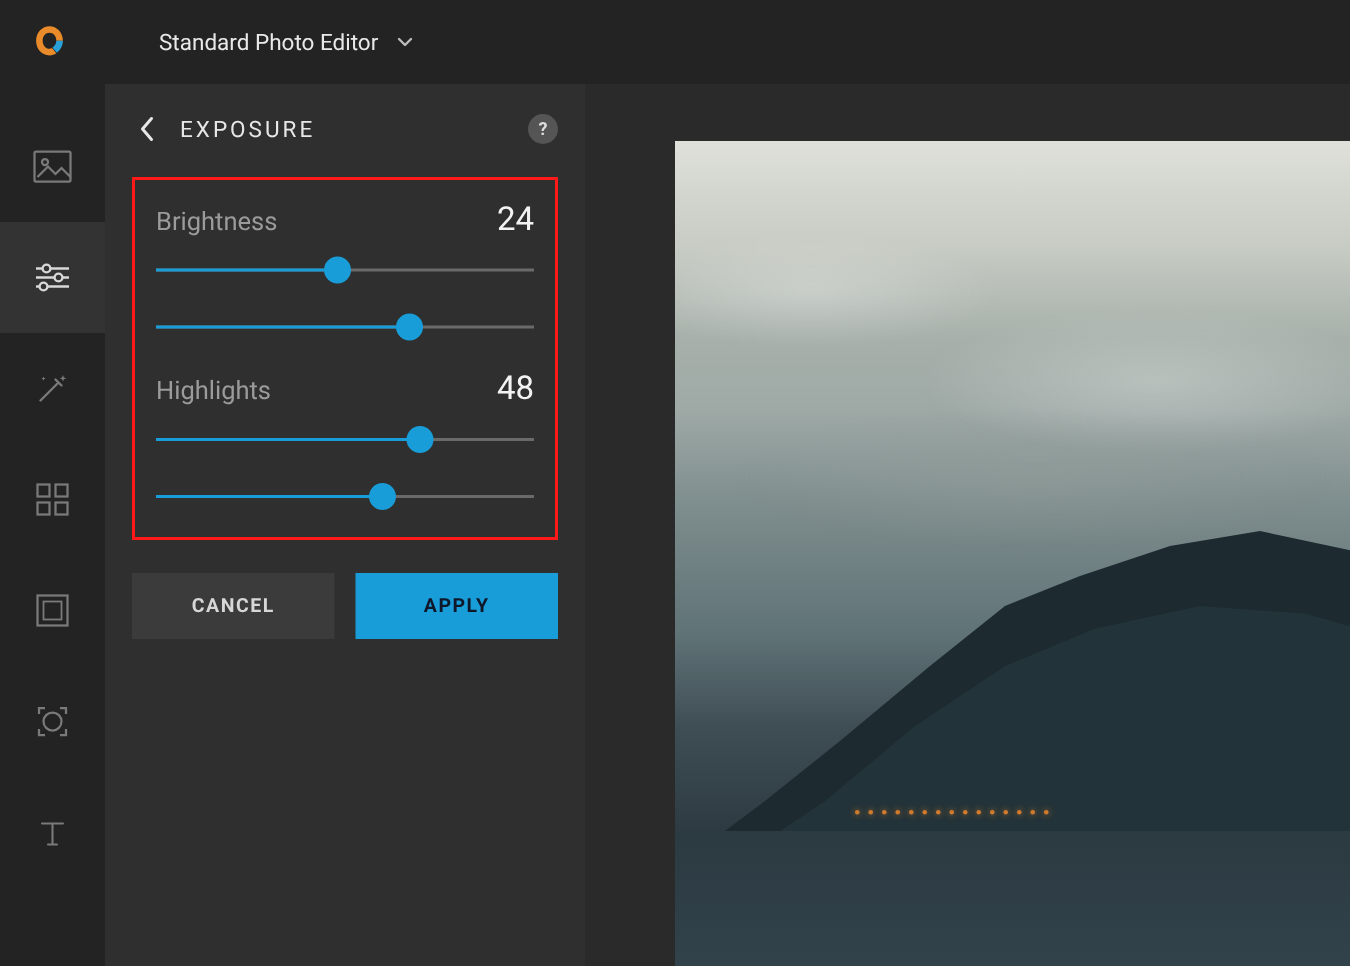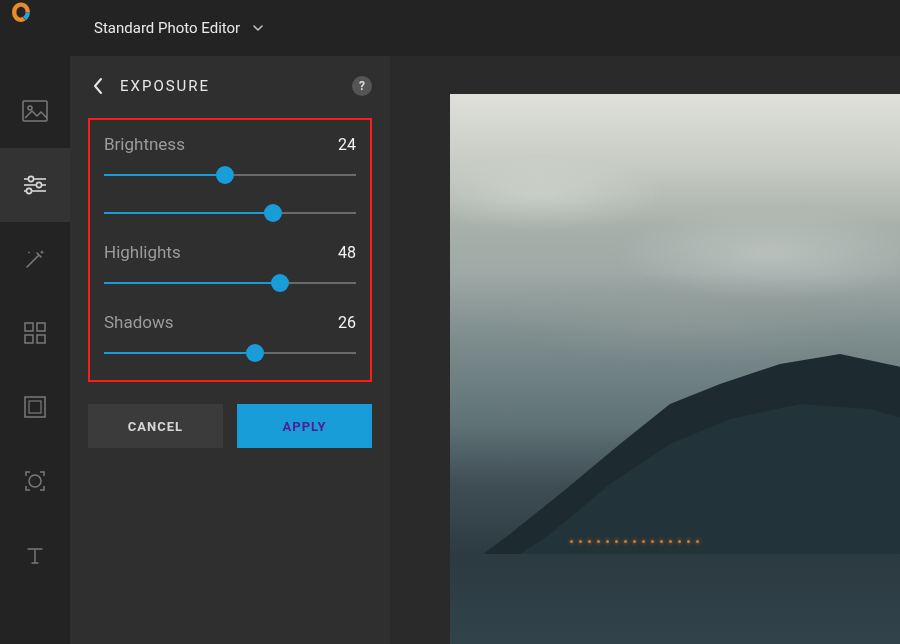--- a/index.html
+++ b/index.html
@@ -8,21 +8,22 @@
     display: flex;
     flex-direction: column;
     width: 900px;
     height: 644px;
     background: #2a2a2a;
   }
   .topbar {
     height: 56px;
     background: #232323;
     display: flex;
-    padding: 0 8px;
+    align-items: center;
+    padding: 0 20px;
     gap: 60px;
   }
   .logo {
     width: 26px;
     height: 26px;
     display: flex;
     align-items: center;
     justify-content: center;
   }
   .title-wrap {
@@ -117,21 +118,21 @@
     align-items: baseline;
   }
   .ctrl-label {
     color: #9b9b9b;
     font-size: 17px;
     font-weight: 400;
     text-align: right;
   }
   .ctrl-value {
     color: #f3f3f3;
-    font-size: 16px;
+    font-size: 22px;
     font-weight: 400;
   }
   .slider {
     position: relative;
     height: 18px;
     cursor: pointer;
   }
   .track {
     position: absolute;
     left: 0; right: 0; top: 50%;
@@ -160,21 +161,21 @@
     margin-top: 22px;
   }
   .btn {
     flex: 1;
     height: 44px;
     border: none;
     font-size: 13px;
     font-weight: 700;
     letter-spacing: 1px;
     cursor: pointer;
-    color: #4c1d95;
+    color: #0f172a;
   }
   .btn-cancel {
     background: #3b3b3b;
     color: #d7d7d7;
   }
   .btn-apply {
     background: #199dd9;
   }
   .canvas {
     flex: 1;
@@ -352,24 +353,20 @@
             <span class="ctrl-value">48</span>
           </div>
           <div class="slider">
             <div class="track"></div>
             <div class="fill" style="width:70%"></div>
             <div class="thumb" style="left:70%"></div>
           </div>
         </div>
 
         <div class="ctrl">
-          <div class="ctrl-row">
-            <span class="ctrl-label">Shadows</span>
-            <span class="ctrl-value">26</span>
-          </div>
           <div class="slider">
             <div class="track"></div>
             <div class="fill" style="width:60%"></div>
             <div class="thumb" style="left:60%"></div>
           </div>
         </div>
 
       </div>
 
       <div class="panel-actions">

